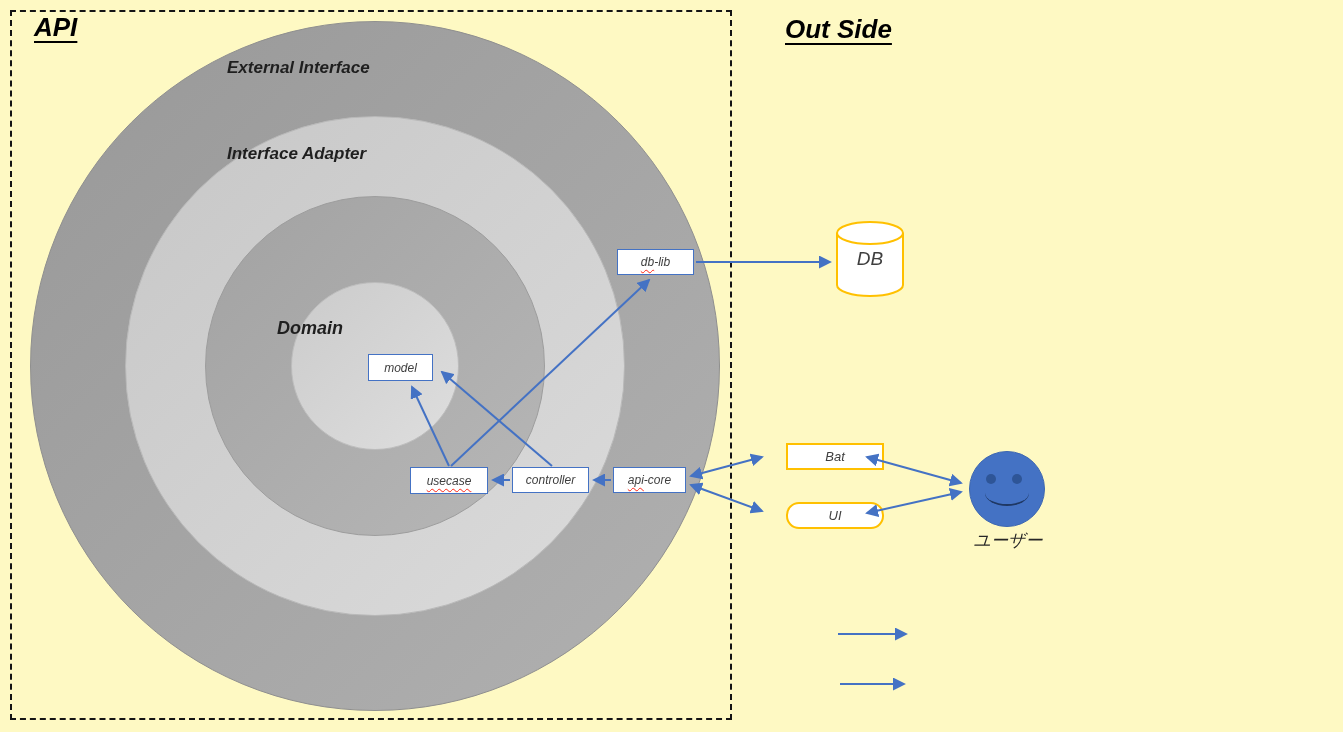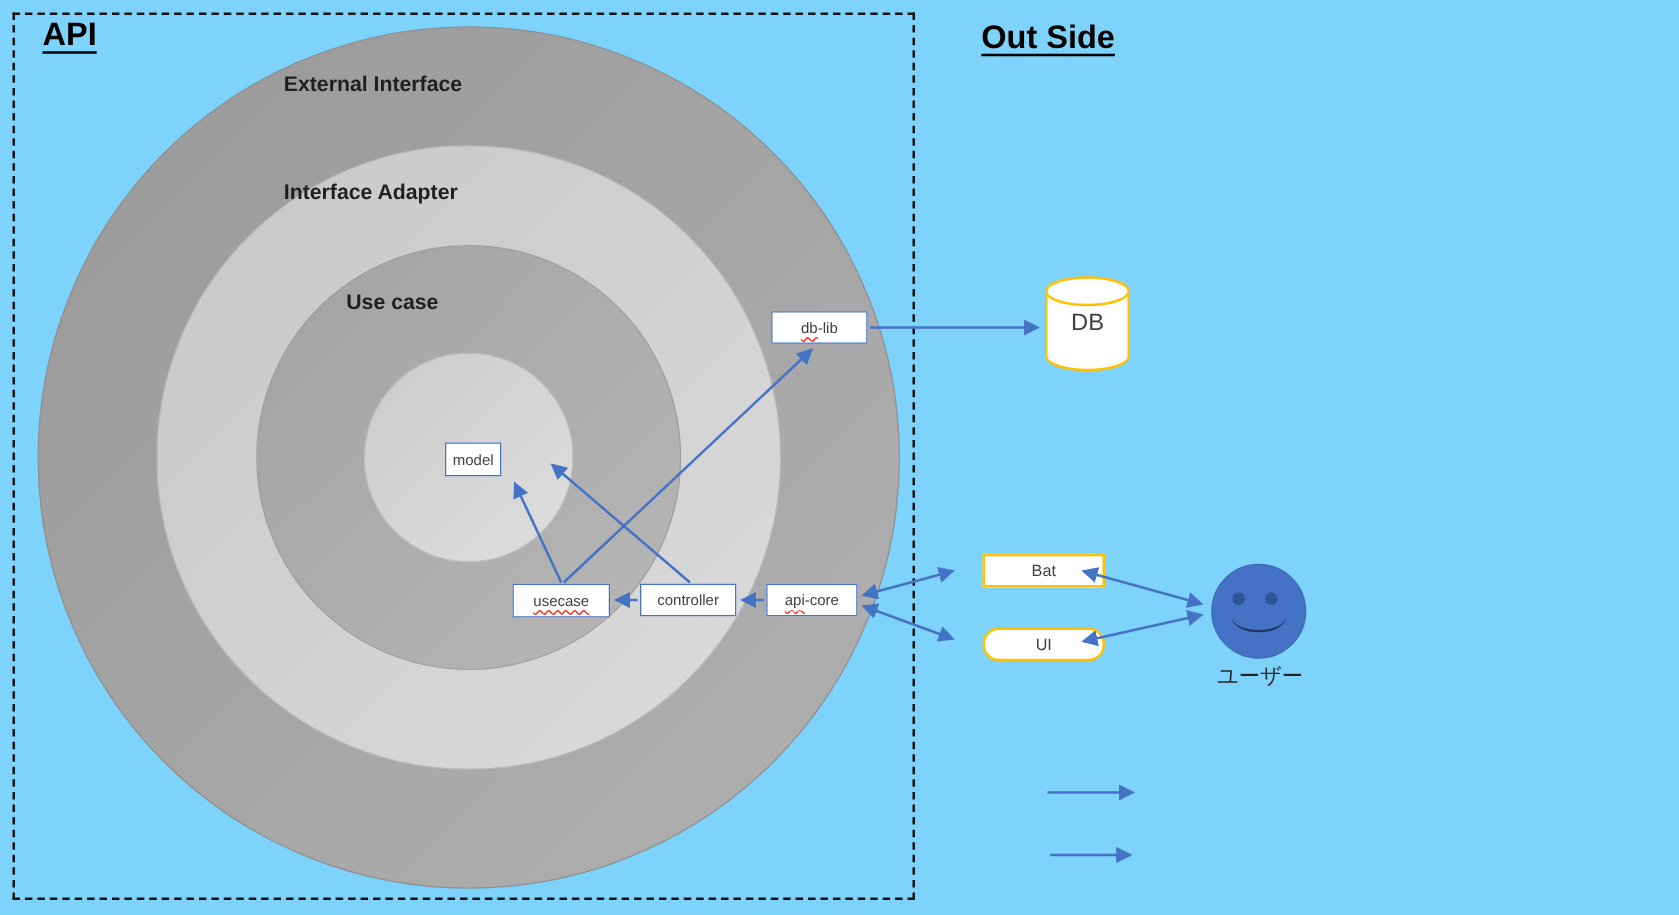--- a/index.html
+++ b/index.html
@@ -1,18 +1,18 @@
 <!DOCTYPE html>
 <html><head>
 <meta charset="utf-8">
 <style>
   html,body{margin:0;padding:0;background:#fff;}
   #canvas{
-    position:relative;width:1343px;height:732px;background:#7dd3fc;overflow:hidden;
-    font-family:"Liberation Sans","DejaVu Sans",sans-serif;color:#1a1a1a;
+    position:relative;width:1343px;height:732px;background:#fef9c3;overflow:hidden;
+    font-family:"Liberation Sans","DejaVu Sans",sans-serif;color:#1a1a1a;font-style:italic;
   }
   .abs{position:absolute;}
   
   #api-box{left:10px;top:10px;width:722px;height:710px;box-sizing:border-box;
     border:2px dashed #141414;background:transparent;}
   .big-title{font-size:26px;font-weight:bold;text-decoration:underline;
     text-underline-offset:5px;text-decoration-thickness:2px;color:#000;white-space:nowrap;}
   
   .ring{border-radius:50%;box-sizing:border-box;}
   #ring1{left:30px;top:21px;width:690px;height:690px;
@@ -26,21 +26,21 @@
   .ring-label{font-size:17px;font-weight:bold;color:#1f1f1f;text-align:left;white-space:nowrap;}
   #lbl-external{left:227px;top:58px;width:300px;}
   #lbl-adapter{left:227px;top:144px;width:300px;}
   #lbl-usecase-ring{left:277px;top:232px;width:200px;}
   #lbl-domain{left:277px;top:318px;width:200px;font-size:18px;}
   
   .node{box-sizing:border-box;background:#fff;display:flex;align-items:center;justify-content:center;
     font-size:12px;color:#3f3f3f;white-space:nowrap;}
   .node.blue{border:1.5px solid #4472C4;}
   .node.yellow{border:2px solid #FFC000;font-size:13px;margin-left:20px;}
-  #node-model{left:356px;top:354px;width:45px;height:27px;}
+  #node-model{left:368px;top:354px;width:65px;height:27px;}
   #node-usecase{left:410px;top:467px;width:78px;height:27px;}
   #node-controller{left:512px;top:467px;width:77px;height:26px;}
   #node-apicore{left:613px;top:467px;width:73px;height:26px;}
   #node-dblib{left:617px;top:249px;width:77px;height:26px;}
   #node-bat{left:766px;top:443px;width:98px;height:27px;}
   #node-ui{left:766px;top:502px;width:98px;height:27px;border-radius:13px;}
   .sq{text-decoration-line:underline;text-decoration-style:wavy;
     text-decoration-color:#ff2616;text-decoration-thickness:1px;text-underline-offset:3px;}
   
   #db-wrap{left:834px;top:220px;width:72px;height:80px;}
@@ -77,21 +77,21 @@
   <div class="abs big-title" style="left:34px;top:12px;">API</div>
   <div class="abs big-title" style="left:785px;top:14px;text-align:right;">Out Side</div>
 
   <div class="abs ring" id="ring1"></div>
   <div class="abs ring" id="ring2"></div>
   <div class="abs ring" id="ring3"></div>
   <div class="abs ring" id="ring4"></div>
 
   <div class="abs ring-label" id="lbl-external">External Interface</div>
   <div class="abs ring-label" id="lbl-adapter">Interface Adapter</div>
-  <div class="abs ring-label" id="lbl-usecase-ring">Use case</div>
+  <div class="abs ring-label" id="lbl-domain">Domain</div>
 
   <div class="abs node blue" id="node-model">
     <span>model</span>
   </div>
   <div class="abs node blue" id="node-usecase">
     <span class="sq">usecase</span>
   </div>
   <div class="abs node blue" id="node-controller">
     <span>controller</span>
   </div>

